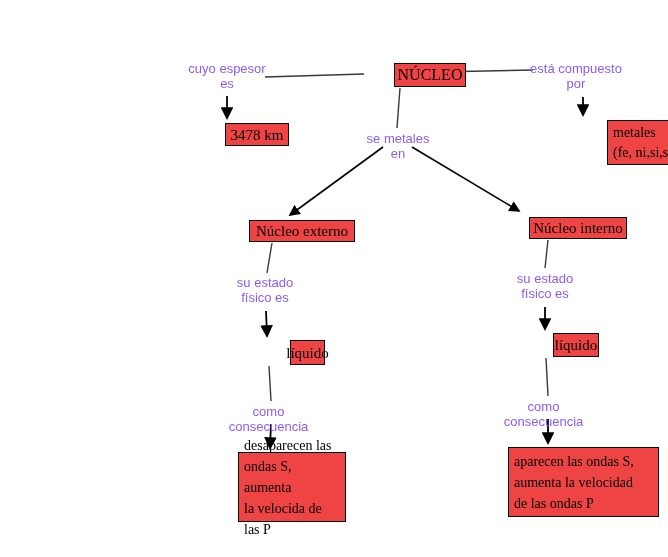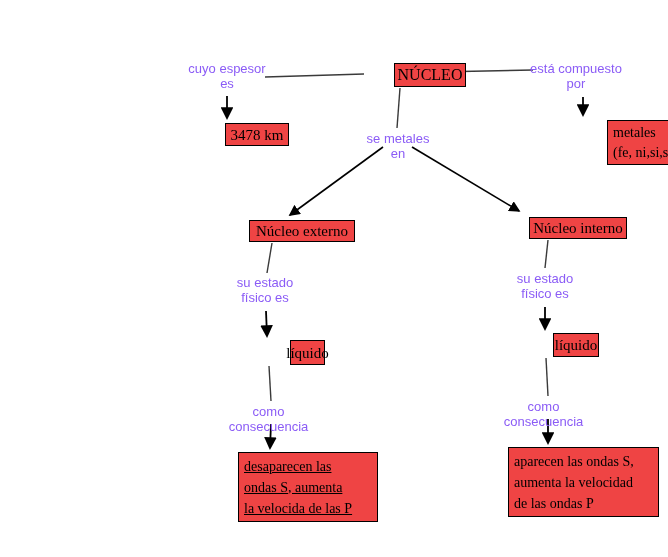--- a/index.html
+++ b/index.html
@@ -55,21 +55,21 @@
     text-align: center;
   }
   
   #n-nucleo      { left: 364px; top: 63px;  width: 72px;  height: 24px; font-size: 16px; }
   #n-espesor     { left: 195px; top: 123px; width: 64px;  height: 23px; }
   #n-metales     { left: 577px; top: 120px; width: 72px;  height: 45px; font-size: 14px; }
   #n-externo     { left: 219px; top: 220px; width: 106px; height: 22px; }
   #n-interno     { left: 499px; top: 217px; width: 98px;  height: 22px; }
   #n-liquido     { left: 260px; top: 340px; width: 35px;  height: 25px; }
   #n-solido      { left: 523px; top: 333px; width: 46px;  height: 24px; }
-  #n-consec-ext  { left: 208px; top: 452px; width: 140px; height: 70px; font-size: 14px; line-height: 21px; text-decoration: underline; }
+  #n-consec-ext  { left: 208px; top: 452px; width: 108px; height: 70px; font-size: 14px; line-height: 21px; }
   #n-consec-int  { left: 478px; top: 447px; width: 151px; height: 70px; font-size: 14px; line-height: 21px; }
   
   #l-espesor     { left: 184px; top: 61px;  width: 86px;  }
   #l-compuesto   { left: 528px; top: 61px;  width: 96px;  }
   #l-divide      { left: 363px; top: 131px; width: 70px;  }
   #l-estado-ext  { left: 234px; top: 275px; width: 62px;  }
   #l-estado-int  { left: 514px; top: 271px; width: 62px;  }
   #l-consec-ext  { left: 212px; top: 404px; width: 113px; }
   #l-consec-int  { left: 487px; top: 399px; width: 113px; }
 </style>

